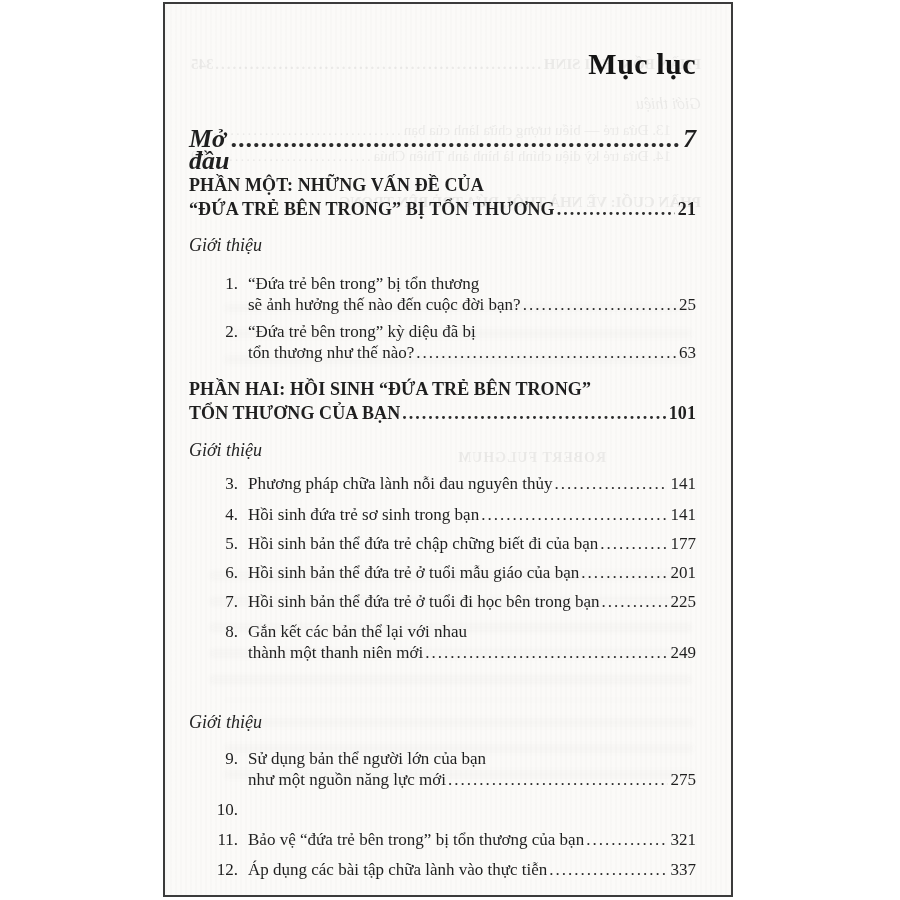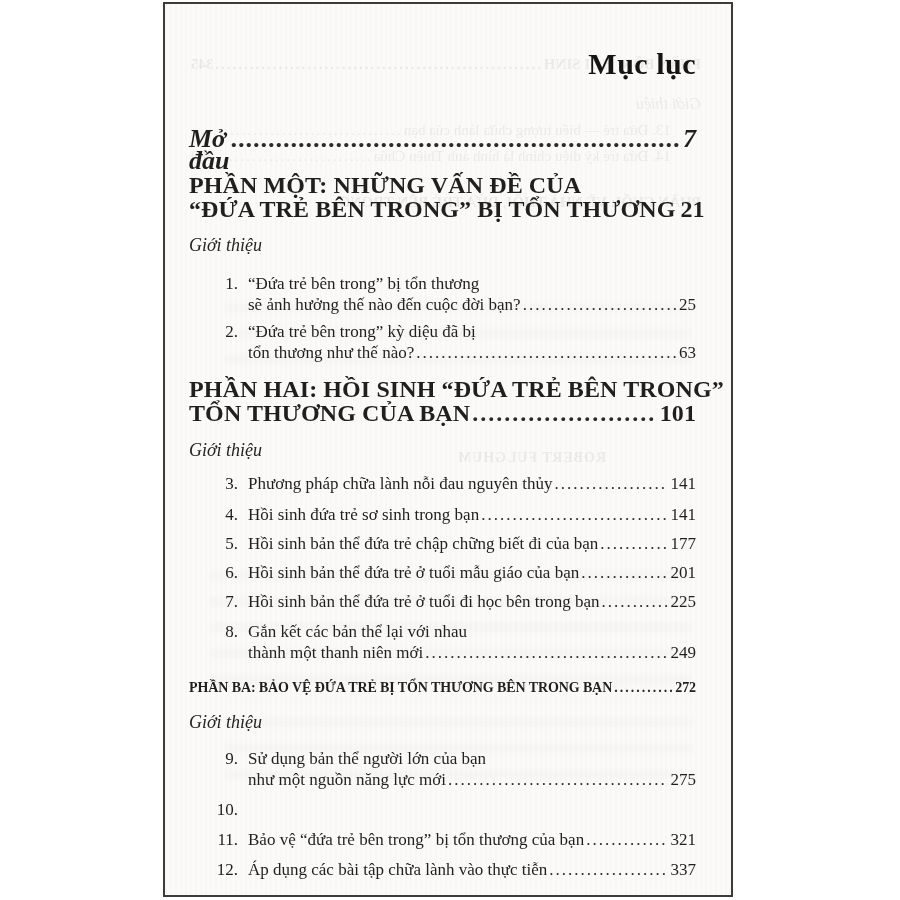--- a/index.html
+++ b/index.html
@@ -17,21 +17,21 @@
       #fbfaf8;
   }
   .inner{position:absolute;left:24px;right:35px;top:0;bottom:0;}
   .title{
     position:absolute;top:42px;left:0;right:0;margin:0 0 0 24px;
     text-align:right;font-size:30px;line-height:36px;font-weight:bold;
     letter-spacing:0.5px;color:#141414;
   }
   .row{position:absolute;left:0;right:0;display:flex;align-items:baseline;line-height:22px;}
   .opening{font-size:26px;font-weight:bold;font-style:italic;}
-  .part{font-size:24px;font-weight:bold;letter-spacing:0.1px;white-space:nowrap;}
+  .part{font-size:18px;font-weight:bold;letter-spacing:0.1px;white-space:nowrap;}
   .part-long{font-size:14px;letter-spacing:-0.1px;}
   .gt{font-size:18px;font-style:italic;color:#242424;}
   .chapter{position:absolute;left:0;right:0;display:flex;font-size:17px;line-height:21px;}
   .num{flex:0 0 49px;text-align:right;}
   .ctext{flex:1 1 auto;margin-left:10px;min-width:0;}
   .row2{display:flex;align-items:baseline;}
   .l1,.l2{white-space:nowrap;}
   .leader{flex:1 1 auto;overflow:hidden;white-space:nowrap;min-width:0;margin:0 3px 0 2px;color:#2b2b2b;}
   .leader::after{
     content:"........................................................................................................................................................";
@@ -203,25 +203,20 @@
       <div class="ctext">
         <div class="l1">Gắn kết các bản thể lại với nhau</div>
         <div class="row2">
           <span class="l2">thành một thanh niên mới</span>
           <span class="leader"></span>
           <span class="pagenum">249</span>
         </div>
       </div>
     </div>
 
-    <div class="row part part-long" style="top:673px">
-      <span>PHẦN BA: BẢO VỆ ĐỨA TRẺ BỊ TỔN THƯƠNG BÊN TRONG BẠN</span>
-      <span class="leader"></span>
-      <span class="pagenum bold">272</span>
-    </div>
 
     <div class="row gt" style="top:707px">Giới thiệu</div>
 
     <div class="chapter" style="top:744px">
       <span class="num">9.</span>
       <div class="ctext">
         <div class="l1">Sử dụng bản thể người lớn của bạn</div>
         <div class="row2">
           <span class="l2">như một nguồn năng lực mới</span>
           <span class="leader"></span>

